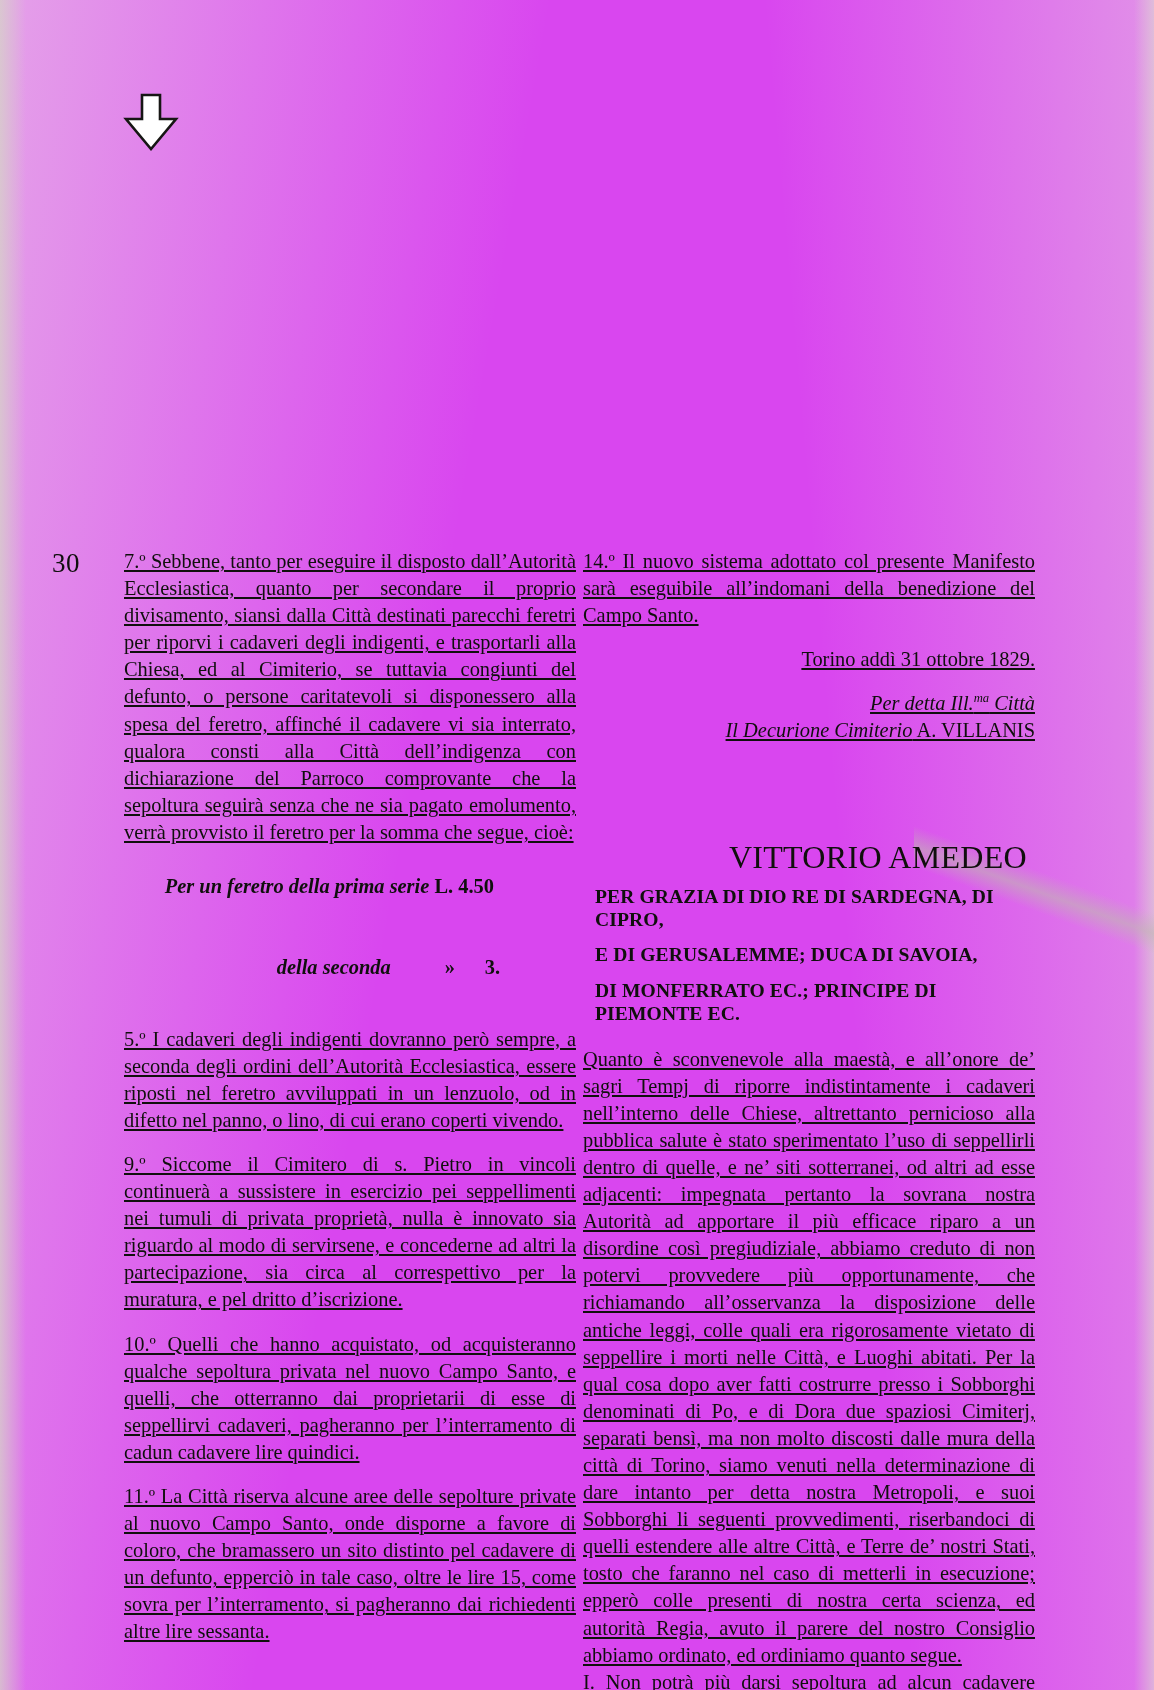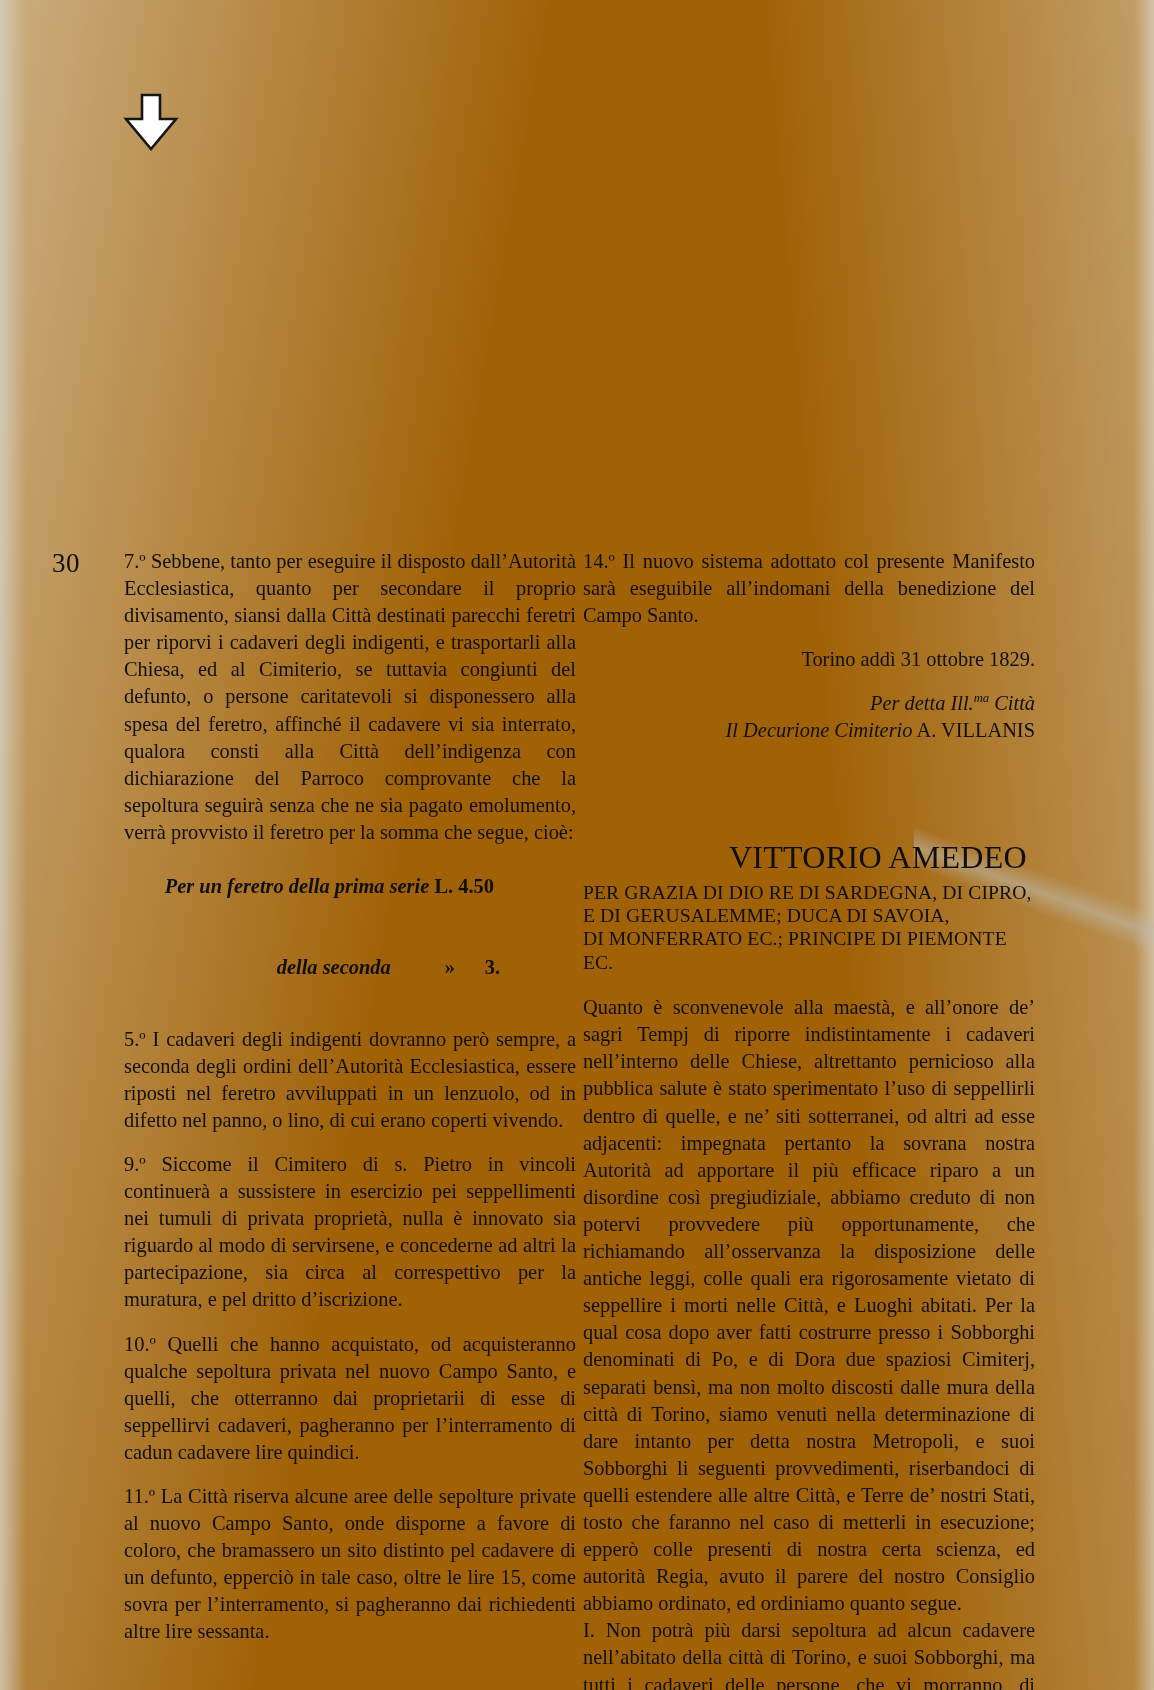--- a/index.html
+++ b/index.html
@@ -12,21 +12,21 @@
     height: 1690px;
     position: relative;
     font-family: "Liberation Serif", "DejaVu Serif", serif;
     color: #100f0d;
     overflow: hidden;
   }
   
   .page {
     position: absolute;
     inset: 0;
-    background: #a16207;
+    background: #d946ef;
   }
   .paper-tone {
     position: absolute;
     inset: 0;
     background:
       linear-gradient(100deg, rgba(238,236,228,0.55) 0%, rgba(252,252,250,0) 38%),
       linear-gradient(265deg, rgba(235,233,224,0.45) 0%, rgba(252,252,250,0) 30%);
     pointer-events: none;
   }
   .scan-edge {
@@ -81,20 +81,21 @@
     line-height: 27.1px;
     text-align: justify;
     text-justify: inter-word;
     hyphens: none;
   }
   .col-left  { left: 124px; }
   .col-right { left: 583px; }
 
   p.para {
     margin: 0 0 17px 0;
+    text-decoration: underline;
   }
   p.para.tight {
     margin-bottom: 0;
   }
   p.para:last-child { margin-bottom: 0; }
 
   .no-just { text-align: right; }
 
   .sup {
     font-size: 0.62em;
@@ -125,22 +126,23 @@
   .royal-name {
     font-size: 32px;
     line-height: 31px;
     letter-spacing: 0.3px;
     margin: 8px;
   }
   .royal-titles {
     font-size: 19.6px;
     line-height: 23.4px;
     letter-spacing: 0.1px;
-    margin: 0;
+    margin: 12px;
     text-align: left;
+    font-weight: bold;
   }
   .royal-spacer { height: 72px; }
 </style>
 </head>
 <body>
 
 <div class="page">
   <div class="paper-tone"></div>
   <div class="scan-edge"></div>
   <div class="scan-edge-right"></div>

